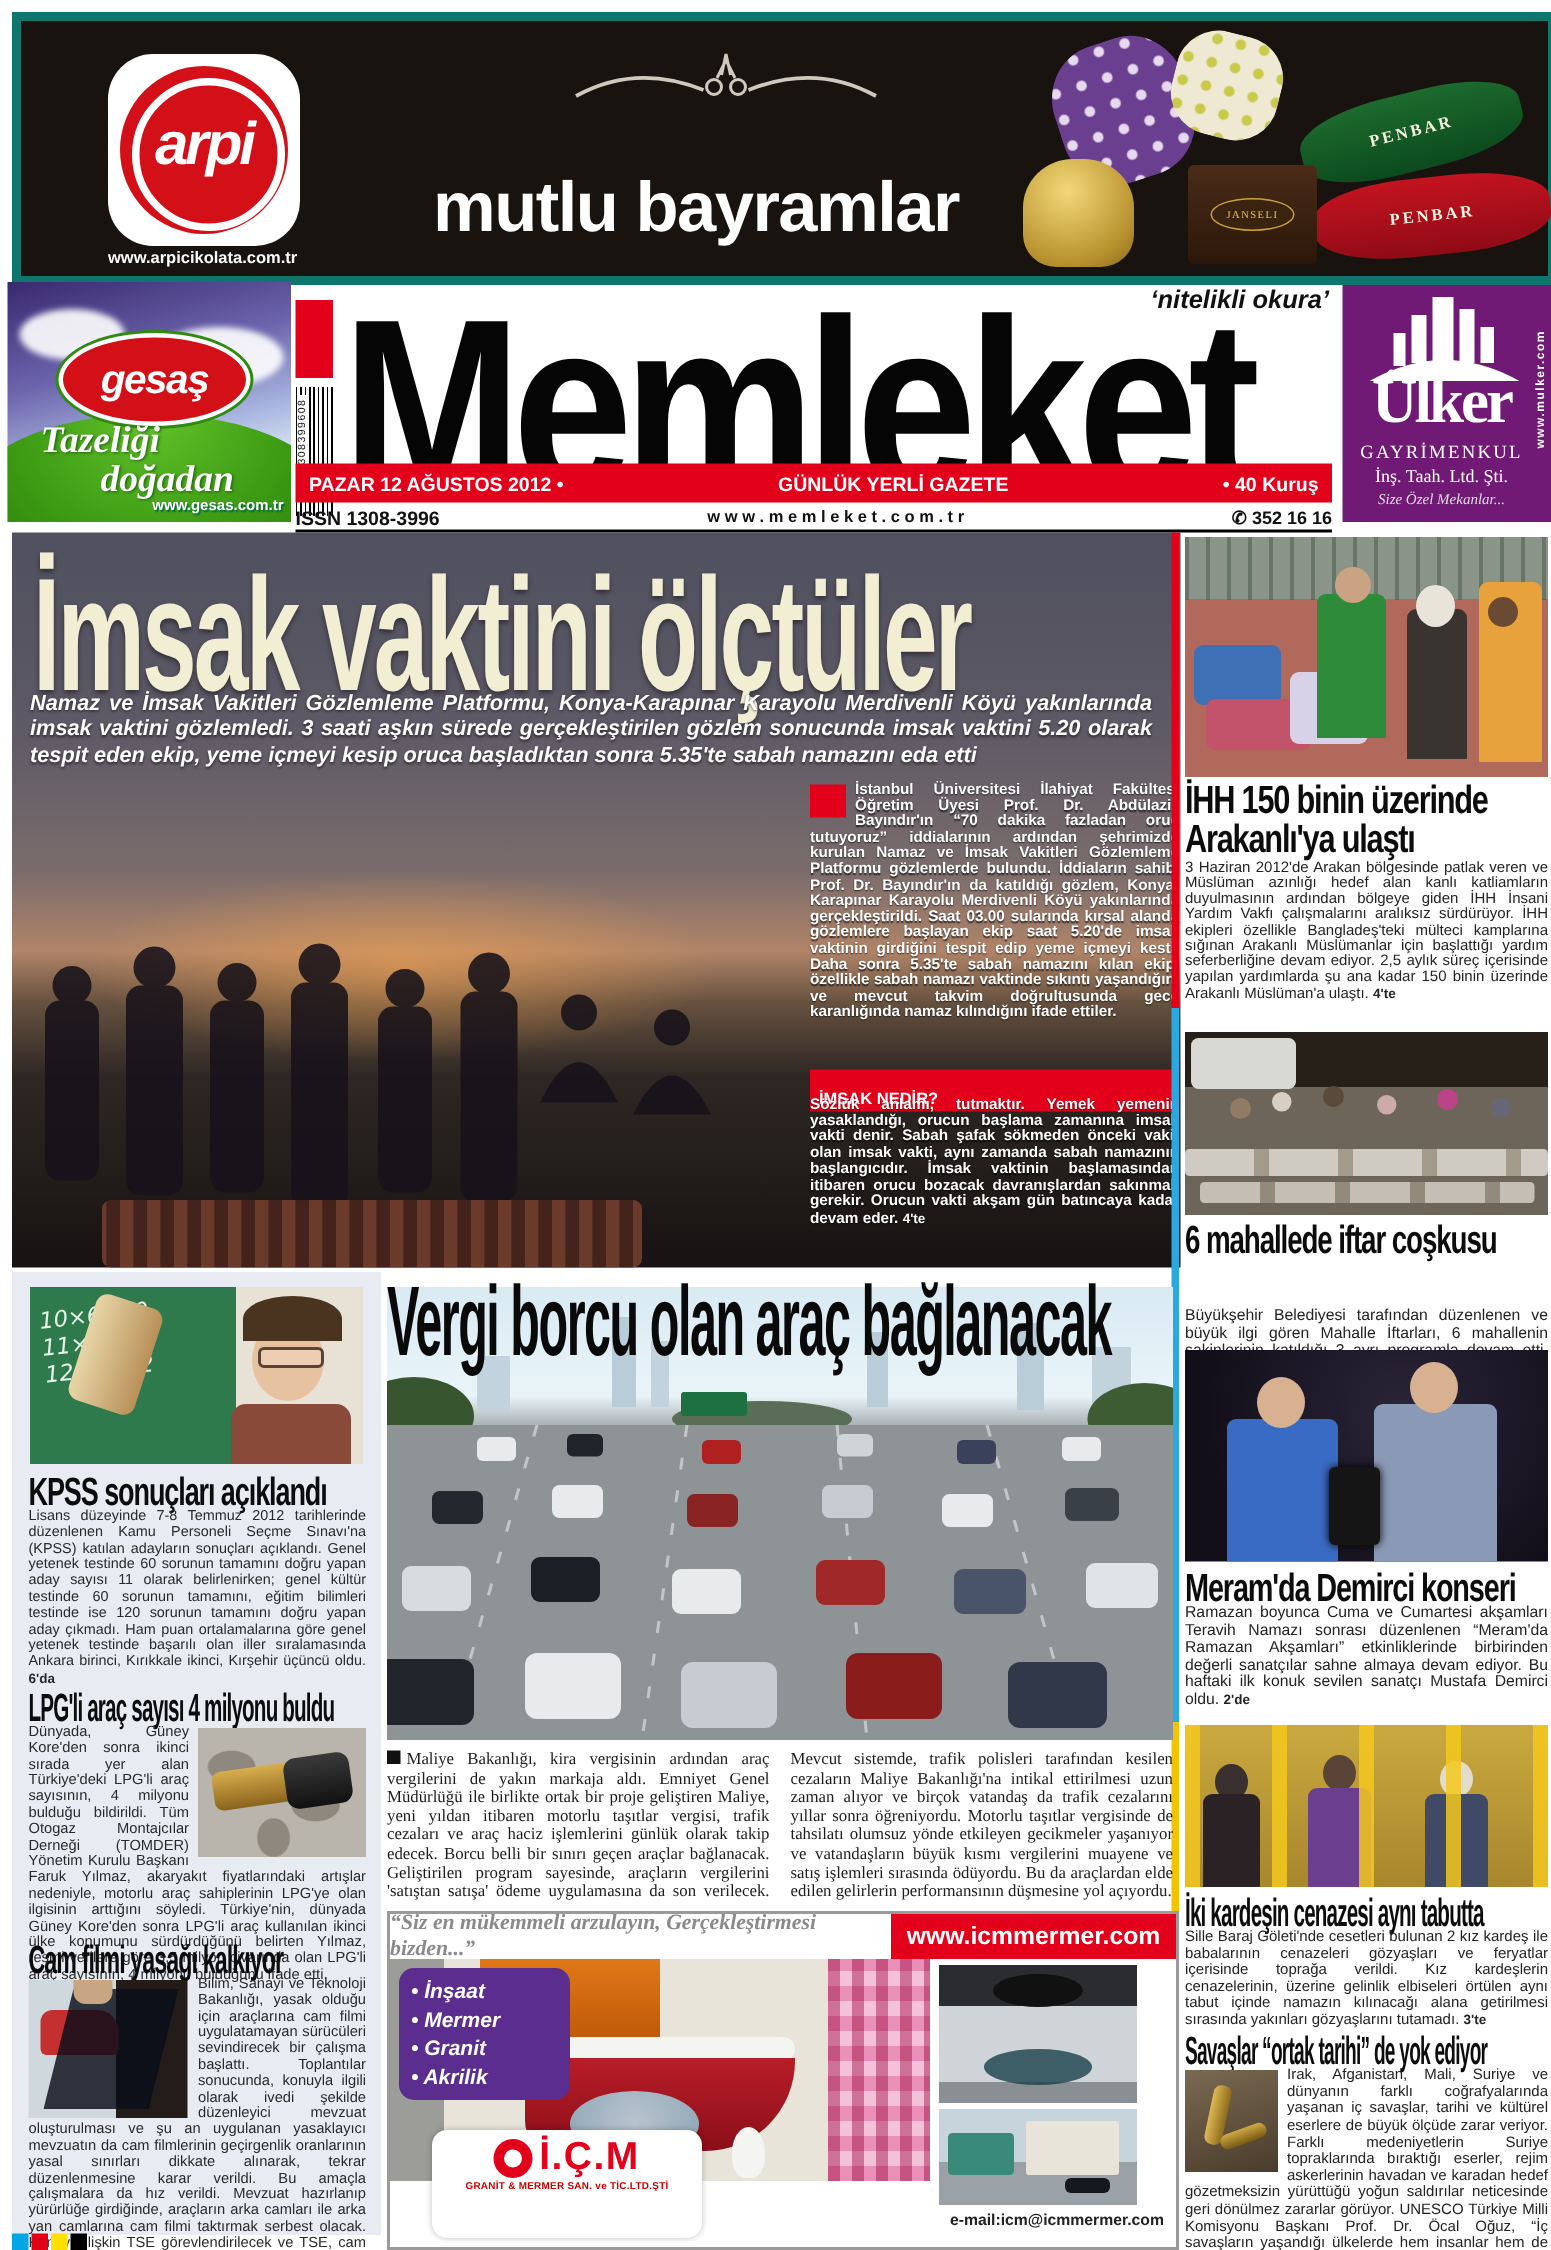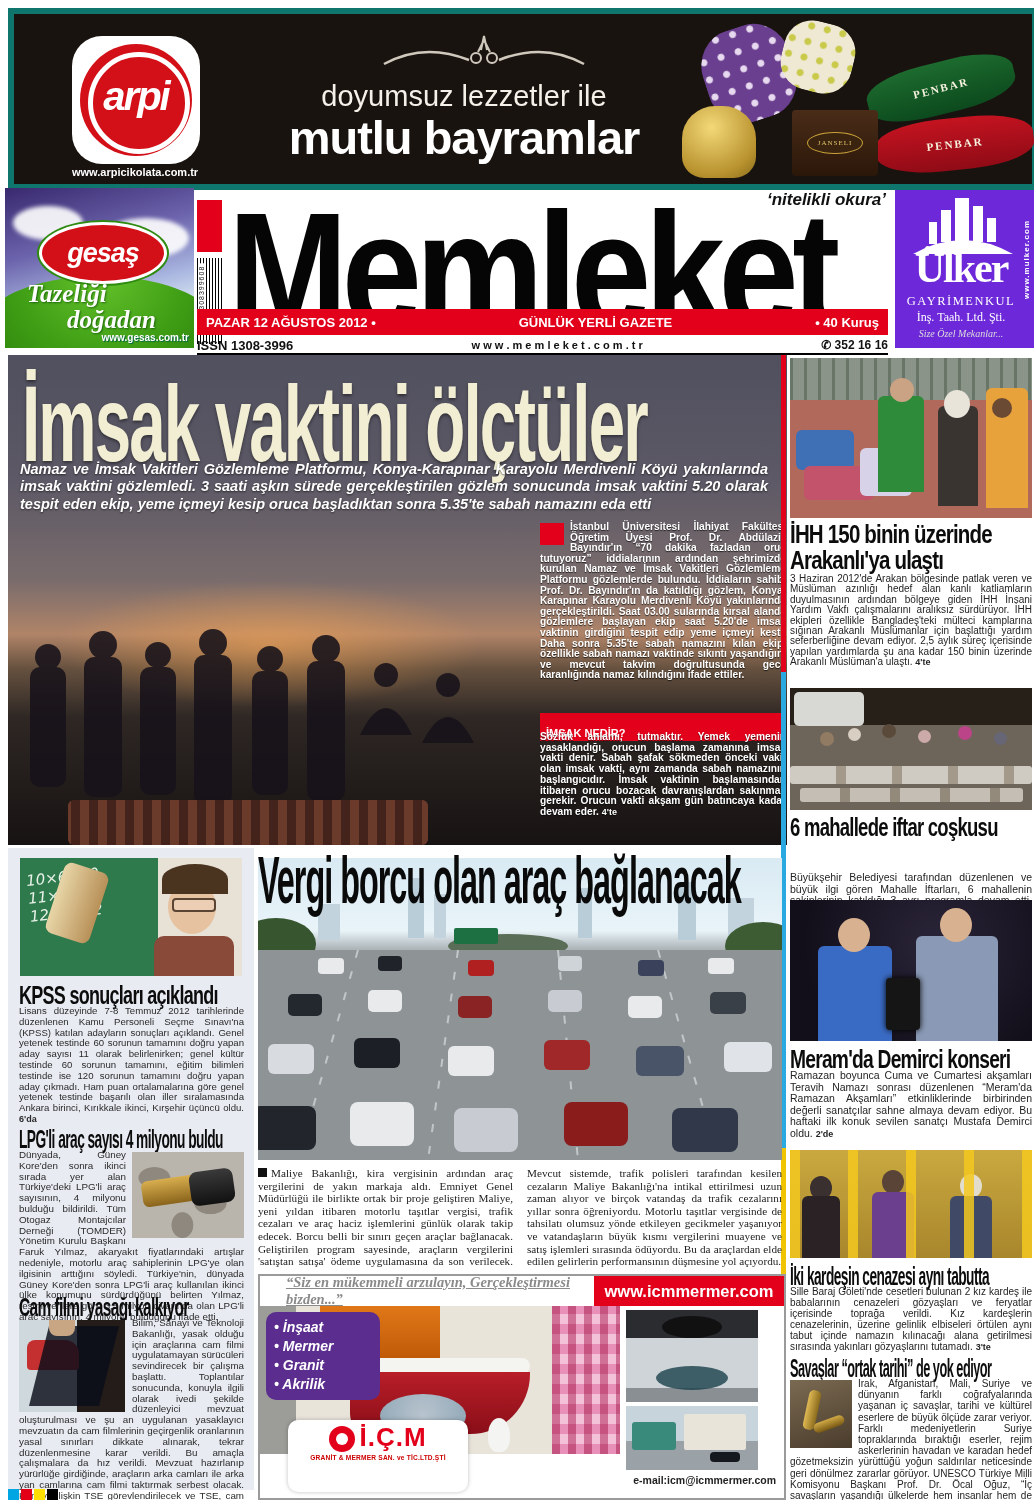--- a/index.html
+++ b/index.html
@@ -16,21 +16,21 @@
   .arpi-word{position:absolute;left:0;top:38px;width:128px;text-align:center;color:#fff;font-size:40px;font-weight:700;font-style:italic;letter-spacing:-2px;}
   .candy{position:absolute;border-radius:40% 40% 40% 40%;}
   .candy-label{color:#f7f3df;font-family:"Liberation Serif",serif;font-size:11px;letter-spacing:2px;font-weight:700;}
   
   #gesas{left:5px;top:188px;width:189px;height:160px;background:linear-gradient(165deg,#39296f 0%,#6b63ac 35%,#a9b6e0 62%,#cfdcee 75%);overflow:hidden;}
   .cloud{position:absolute;background:#fff;border-radius:50%;filter:blur(2px);opacity:.9;}
   #gesas .field{position:absolute;left:-25px;bottom:-38px;width:240px;height:110px;background:radial-gradient(ellipse at 50% 0%,#63c22a 0%,#3c9a13 55%,#277a0a 100%);border-radius:50% 50% 0 0;}
   .gesas-oval{position:absolute;left:34px;top:34px;width:122px;height:56px;background:#d30f18;border:3px solid #fff;box-shadow:0 0 0 2px #2f8a10;border-radius:50%;display:flex;align-items:center;justify-content:center;}
   .gesas-oval span{color:#fff;font-size:27px;font-weight:700;font-style:italic;letter-spacing:-1px;}
   .gesas-script{position:absolute;color:#fff;font-family:"Liberation Serif",serif;font-style:italic;font-weight:700;text-shadow:1px 1px 2px rgba(0,60,0,.6);}
-  #ulker{left:895px;top:190px;width:139px;height:158px;background:#6d28d9;color:#fff;overflow:hidden;}
+  #ulker{left:895px;top:190px;width:139px;height:158px;background:#701a75;color:#fff;overflow:hidden;}
   #memleket-title{left:228px;top:200px;width:660px;height:148px;overflow:visible;}
   #memleket-title span{display:inline-block;font-size:160px;line-height:138px;font-weight:700;letter-spacing:-7px;transform:scale(0.90,1.04);transform-origin:top left;color:#050505;}
   #red-square{left:197px;top:200px;width:25px;height:52px;background:#e2001a;}
   #barcode{left:197px;top:258px;width:25px;height:86px;background:repeating-linear-gradient(90deg,#000 0 1px,#fff 1px 3px);}
   #barcode em{position:absolute;left:-29px;top:36px;transform:rotate(-90deg);font-style:normal;font-size:7px;letter-spacing:1px;background:#fff;padding:0 2px;}
   #tagline{left:640px;top:190px;width:246px;text-align:right;font-size:17px;font-weight:700;font-style:italic;}
   #date-bar{left:197px;top:309px;width:691px;height:26px;background:#e2001a;color:#fff;display:flex;align-items:center;justify-content:space-between;font-weight:700;font-size:13px;padding:0;}
   #date-bar div{padding:0 9px;}
   #info-row{left:197px;top:337px;width:691px;height:16px;display:flex;align-items:center;justify-content:space-between;border-bottom:2px solid #000;font-weight:700;}
   
@@ -54,21 +54,21 @@
   .lc-body{position:absolute;left:19px;width:225px;text-align:justify;color:#2a2a2a;}
   .regmark{position:absolute;width:11px;height:11px;}
   
   #center-headline{left:258px;top:842px;font-size:66px;font-weight:700;letter-spacing:-2px;transform:scale(0.49,1.0);transform-origin:top left;white-space:nowrap;color:#0a0a0a;z-index:5;}
   #traffic{left:258px;top:858px;width:524px;height:302px;background:linear-gradient(180deg,#d9eaf3 0%,#e9f4f9 24%,#aeb6ba 30%,#8f9496 55%,#7e8486 100%);}
   #center-cols{left:258px;top:1167px;width:524px;column-count:2;column-gap:14px;font-family:"Liberation Serif",serif;font-size:11.2px;line-height:12.6px;text-align:justify;color:#1c1c1c;}
   #center-cols .sq{display:inline-block;width:9px;height:9px;background:#111;margin-right:4px;}
   
   #icm{left:258px;top:1274px;width:524px;height:222px;border:2px solid #9a9a9a;background:#fff;}
   #icm-top{position:absolute;left:0;top:0;width:100%;height:30px;display:flex;align-items:center;}
-  #icm-tag{flex:1;font-family:"Liberation Serif",serif;font-style:italic;font-weight:700;color:#8a8a8a;font-size:14.5px;padding-left:26px;text-decoration:underline;}
+  #icm-tag{flex:1;font-family:"Liberation Serif",serif;font-style:italic;font-weight:700;color:#8a8a8a;font-size:14.5px;padding-left:0;}
   #icm-url{width:190px;height:30px;background:#e2001a;color:#fff;font-weight:700;font-size:16.5px;display:flex;align-items:center;justify-content:center;}
   #kitchen{position:absolute;left:0px;top:30px;width:360px;height:148px;background:linear-gradient(90deg,#9c9c98 0 10%,#e8e4da 10% 100%);overflow:hidden;}
   #services{position:absolute;left:6px;top:36px;width:98px;background:#5b2d8e;border-radius:10px;color:#fff;font-weight:700;font-style:italic;font-size:14px;line-height:19px;padding:6px 8px;z-index:4;}
   .icm-photo{position:absolute;left:366px;width:132px;background:#777;overflow:hidden;}
   #icm-logo{position:absolute;left:28px;top:144px;width:180px;height:72px;background:#fff;border-radius:10px;box-shadow:0 0 4px rgba(0,0,0,.25);text-align:center;z-index:5;}
   #icm-logo .big{color:#e2001a;font-size:26px;font-weight:700;letter-spacing:1px;line-height:34px;}
   #icm-logo .sub{color:#c00;font-size:6.6px;font-weight:700;letter-spacing:.2px;}
   #icm-addr{position:absolute;left:212px;top:182px;width:230px;font-size:9.5px;color:#666;font-weight:700;}
   #icm-email{position:absolute;right:8px;top:198px;font-size:10.5px;font-weight:700;color:#222;}
   .gear{display:inline-block;width:26px;height:26px;border-radius:50%;background:#e2001a;position:relative;vertical-align:middle;margin-right:4px;}
@@ -87,21 +87,20 @@
       <div class="arpi-ring"></div>
       <div class="arpi-word">arpi</div>
     </div>
     <div class="abs" style="left:58px;top:152px;color:#fff;font-size:11px;font-weight:700;">www.arpicikolata.com.tr</div>
     <svg class="abs" style="left:360px;top:20px;" width="220" height="46" viewBox="0 0 220 46">
       <path d="M10 30 Q50 8 95 26 M210 30 Q170 8 125 26" stroke="#cfc9bd" stroke-width="2.5" fill="none"></path>
       <circle cx="102" cy="24" r="5" fill="none" stroke="#cfc9bd" stroke-width="2"></circle>
       <circle cx="118" cy="24" r="5" fill="none" stroke="#cfc9bd" stroke-width="2"></circle>
       <path d="M104 18 L110 6 L116 18 M107 16 L110 2 L113 16" stroke="#cfc9bd" stroke-width="2" fill="none"></path>
     </svg>
-    <div class="abs" style="left:225px;top:66px;width:450px;text-align:center;color:#f4f1e8;font-size:29px;">doyumsuz lezzetler ile</div>
     <div class="abs" style="left:200px;top:96px;width:500px;text-align:center;color:#fff;font-size:47px;font-weight:700;letter-spacing:-1px;">mutlu bayramlar</div>
 
     <div class="candy" style="left:690px;top:12px;width:90px;height:95px;transform:rotate(-18deg);background:radial-gradient(circle at 30% 30%,#e7d9ef 3px,transparent 4px) 0 0/18px 18px,#6a3f8f;"></div>
     <div class="candy" style="left:768px;top:8px;width:72px;height:70px;transform:rotate(14deg);background:radial-gradient(circle at 40% 40%,#c9c94a 3px,transparent 4px) 0 0/16px 16px,#efe9d4;"></div>
     <div class="candy" style="left:852px;top:48px;width:150px;height:52px;transform:rotate(-14deg);background:linear-gradient(180deg,#1d6b2f,#0c4a1d);display:flex;align-items:center;justify-content:center;">
       <span class="candy-label">PENBAR</span>
     </div>
     <div class="candy" style="left:862px;top:104px;width:158px;height:52px;transform:rotate(-6deg);background:linear-gradient(180deg,#c41320,#8f0b16);display:flex;align-items:center;justify-content:center;">
       <span class="candy-label">PENBAR</span>
     </div>

